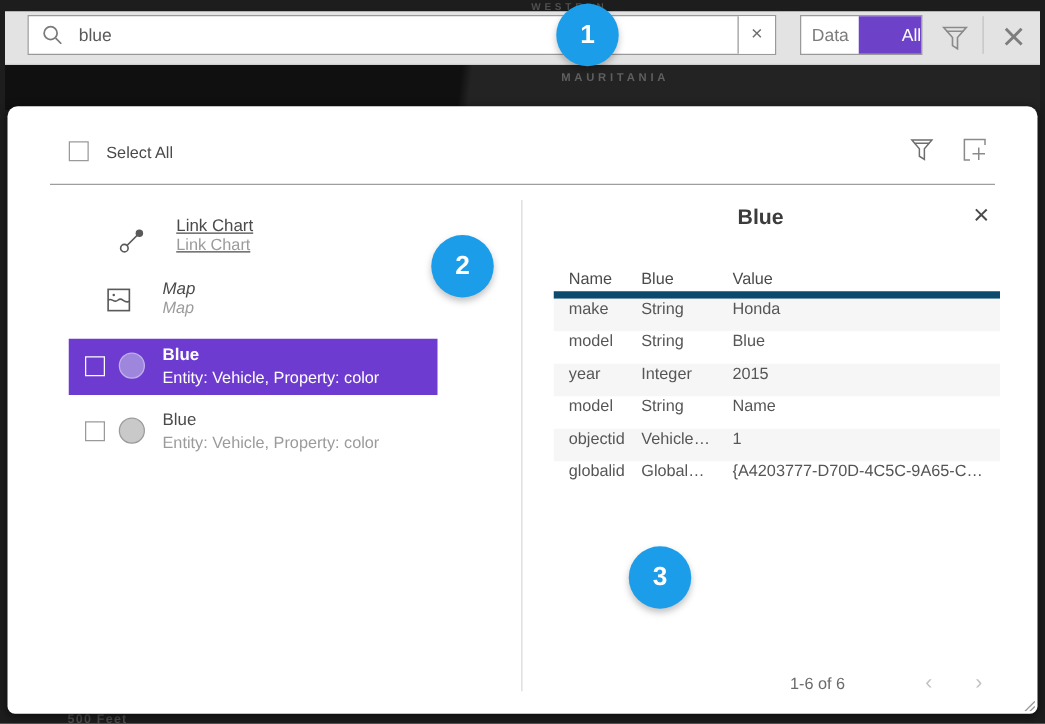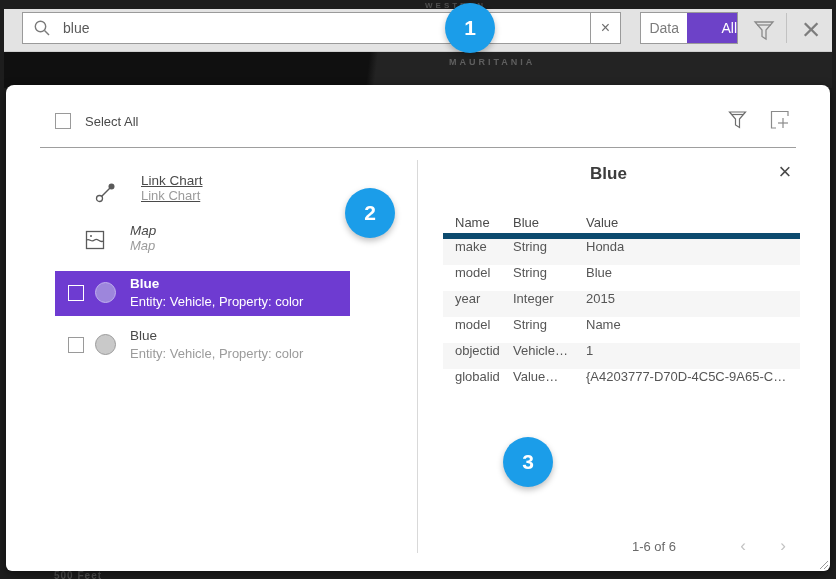--- a/index.html
+++ b/index.html
@@ -272,21 +272,21 @@
       <div class="col-type">String</div>
       <div class="col-value">Name</div>
     </div>
     <div class="trow">
       <div class="col-name">objectid</div>
       <div class="col-type">Vehicle…</div>
       <div class="col-value">1</div>
     </div>
     <div class="trow">
       <div class="col-name">globalid</div>
-      <div class="col-type">Value…</div>
+      <div class="col-type">Global…</div>
       <div class="col-value">{A4203777-D70D-4C5C-9A65-C…</div>
     </div>
   </div>
 
   <div class="abs" id="pagination-label">1-6 of 6</div>
   <div class="abs page-chev" id="page-prev">‹</div>
   <div class="abs page-chev" id="page-next">›</div>
 
   <span class="abs" id="resize-grip">
     <svg width="10" height="10" viewBox="0 0 10 10" stroke="#9a9a9a" stroke-width="1">

